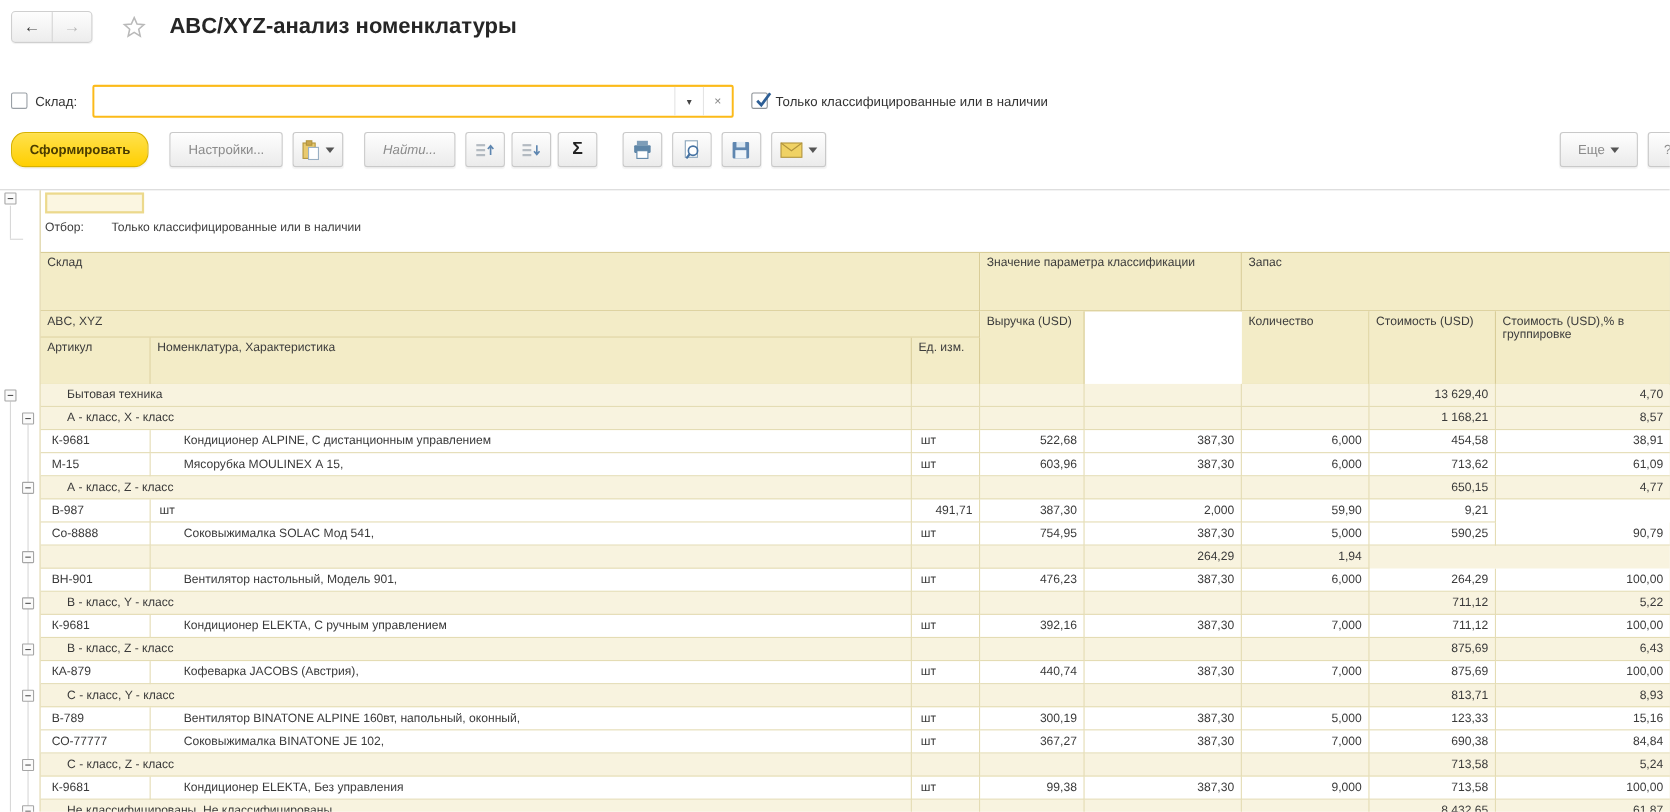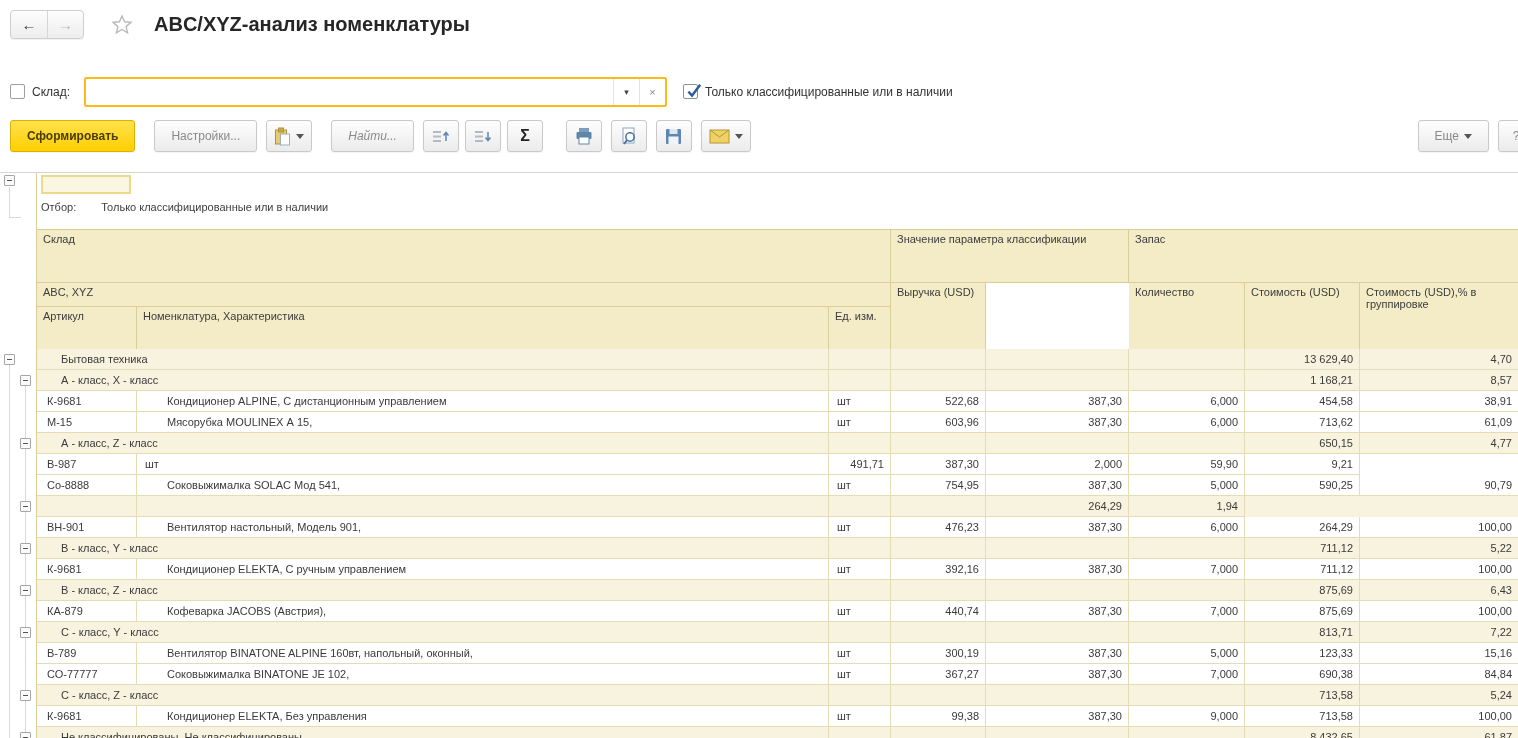--- a/index.html
+++ b/index.html
@@ -31,21 +31,21 @@
   .combo-btn.clear { color:#8a8a8a; font-size:11px; }
   .filter-row .cb.checked { margin-left:16px; border-color:#8d9297; }
 
   
   .toolbar { position:absolute; top:120px; left:10px; right:0; display:flex; align-items:center; }
   .btn { height:32px; border:1px solid #c9c9c9; border-radius:3px; cursor:pointer;
          background:linear-gradient(#fefefe,#ebebeb); color:#8a8a8a; font-size:12px;
          padding:0 16px; box-shadow:0 1px 1px rgba(0,0,0,.05);
          display:inline-flex; align-items:center; justify-content:center; gap:5px; }
   .btn-primary { background:linear-gradient(#ffe14d,#ffcf01); border-color:#d8b200;
-                 color:#4a3c00; font-weight:bold; }
+                 color:#4a3c00; font-weight:bold;border-radius:13px; }
   .icon-btn { padding:0 7px; min-width:36px; }
   .caret { width:0; height:0; border-left:4px solid transparent; border-right:4px solid transparent;
            border-top:5px solid #555; display:inline-block; }
   .sigma { font-size:16px; font-weight:bold; color:#222; padding:0 11px; }
   .spacer { flex:1; }
 
   
   .report { position:absolute; top:172px; left:0; right:0; bottom:0; border-top:1px solid #d6d6d6; }
   .gutter { position:absolute; left:0; top:0; width:36px; height:100%; }
   .marker { position:absolute; width:11px; height:11px; border:1px solid #a6a6a6;
@@ -345,21 +345,21 @@
     <div class="cell num cost">875,69</div>
     <div class="cell num pct">100,00</div>
   </div>
           <div class="row group lvl2">
     <div class="cell label">С - класс, Y - класс</div>
     <div class="cell unit"></div>
     <div class="cell num rev"></div>
     <div class="cell num cv"></div>
     <div class="cell num qty"></div>
     <div class="cell num cost">813,71</div>
-    <div class="cell num pct">7,22</div>
+    <div class="cell num pct">8,93</div>
   </div>
           <div class="row item">
     <div class="cell sku">В-789</div>
     <div class="cell name">Вентилятор BINATONE ALPINE 160вт, напольный, оконный,</div>
     <div class="cell unit">шт</div>
     <div class="cell num rev">300,19</div>
     <div class="cell num cv">387,30</div>
     <div class="cell num qty">5,000</div>
     <div class="cell num cost">123,33</div>
     <div class="cell num pct">15,16</div>

